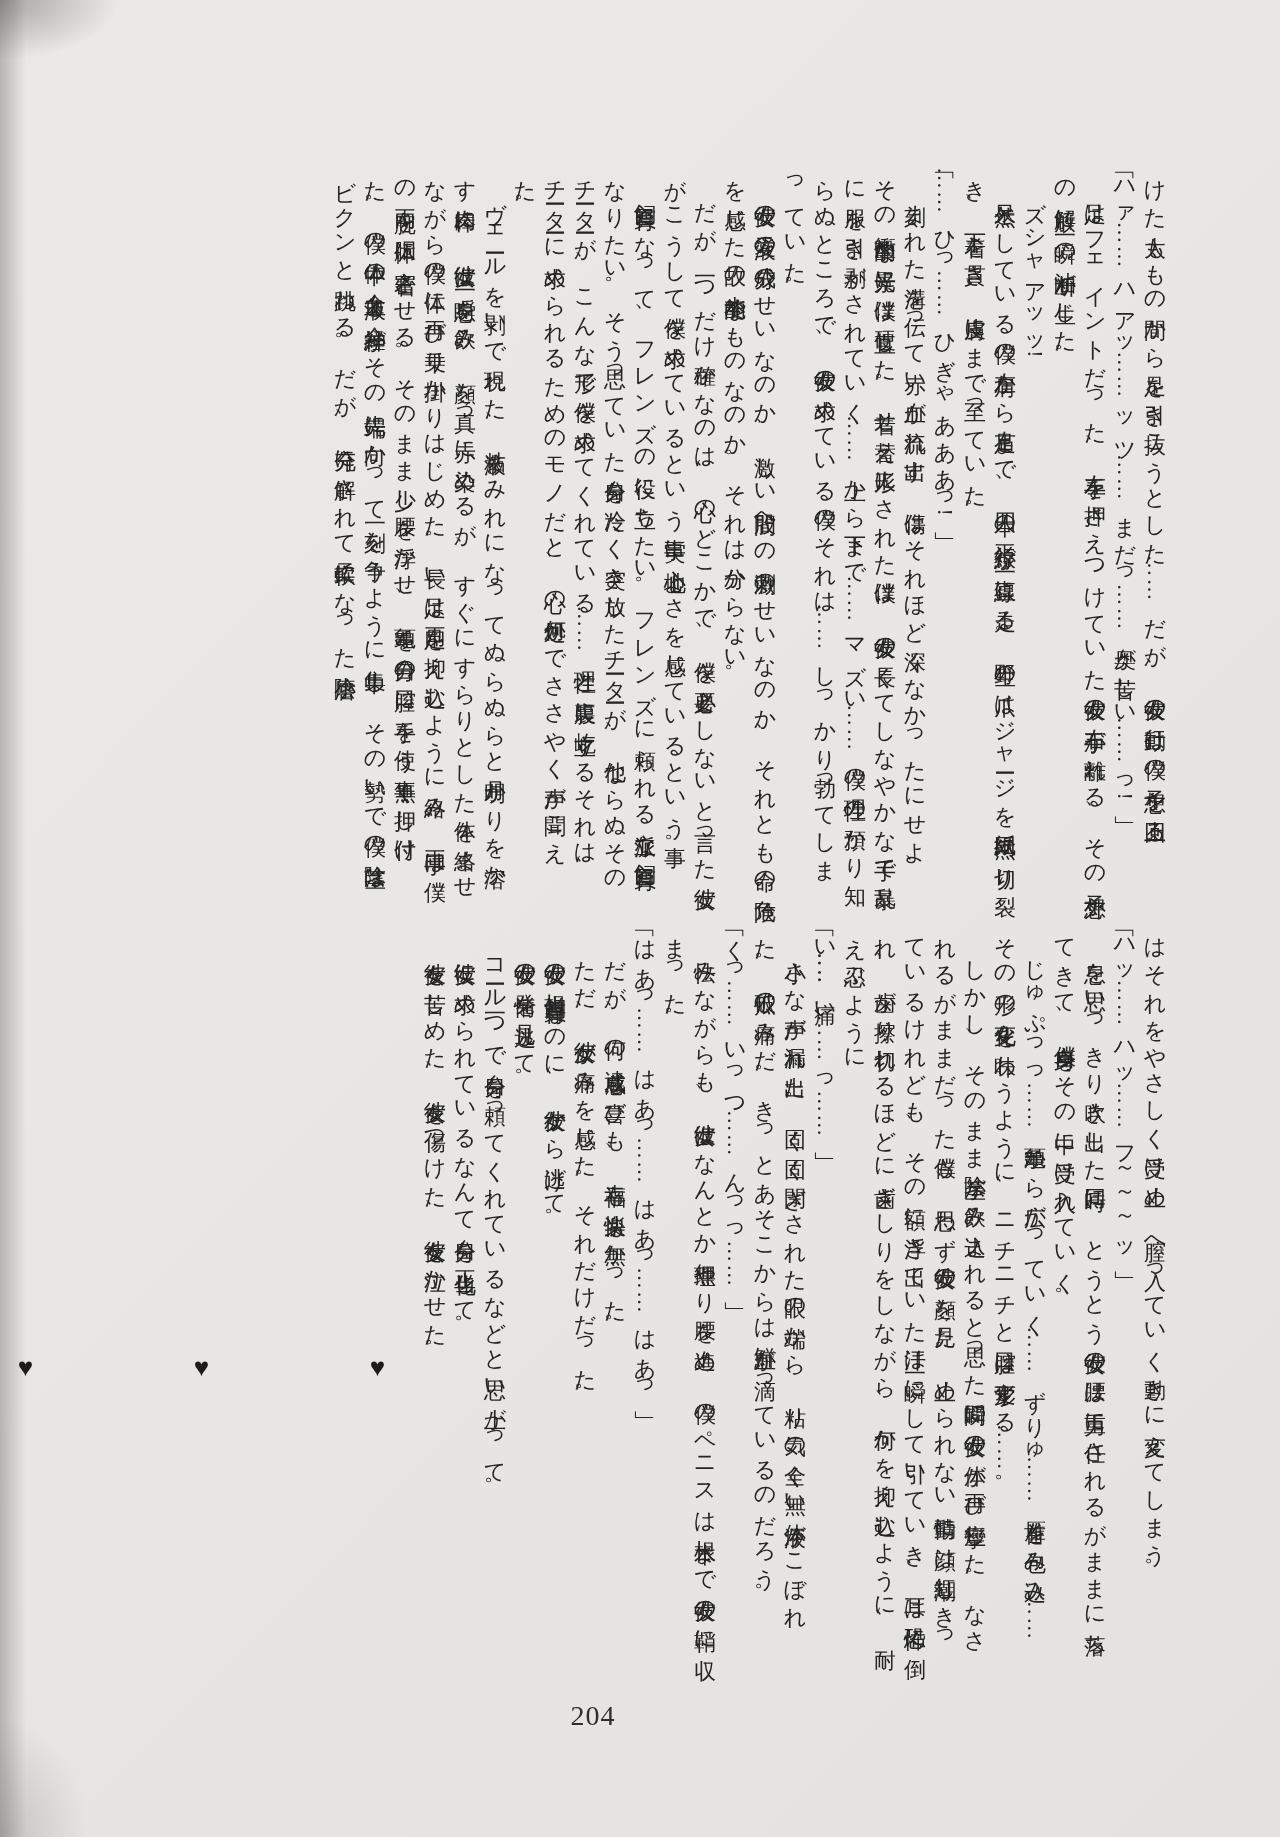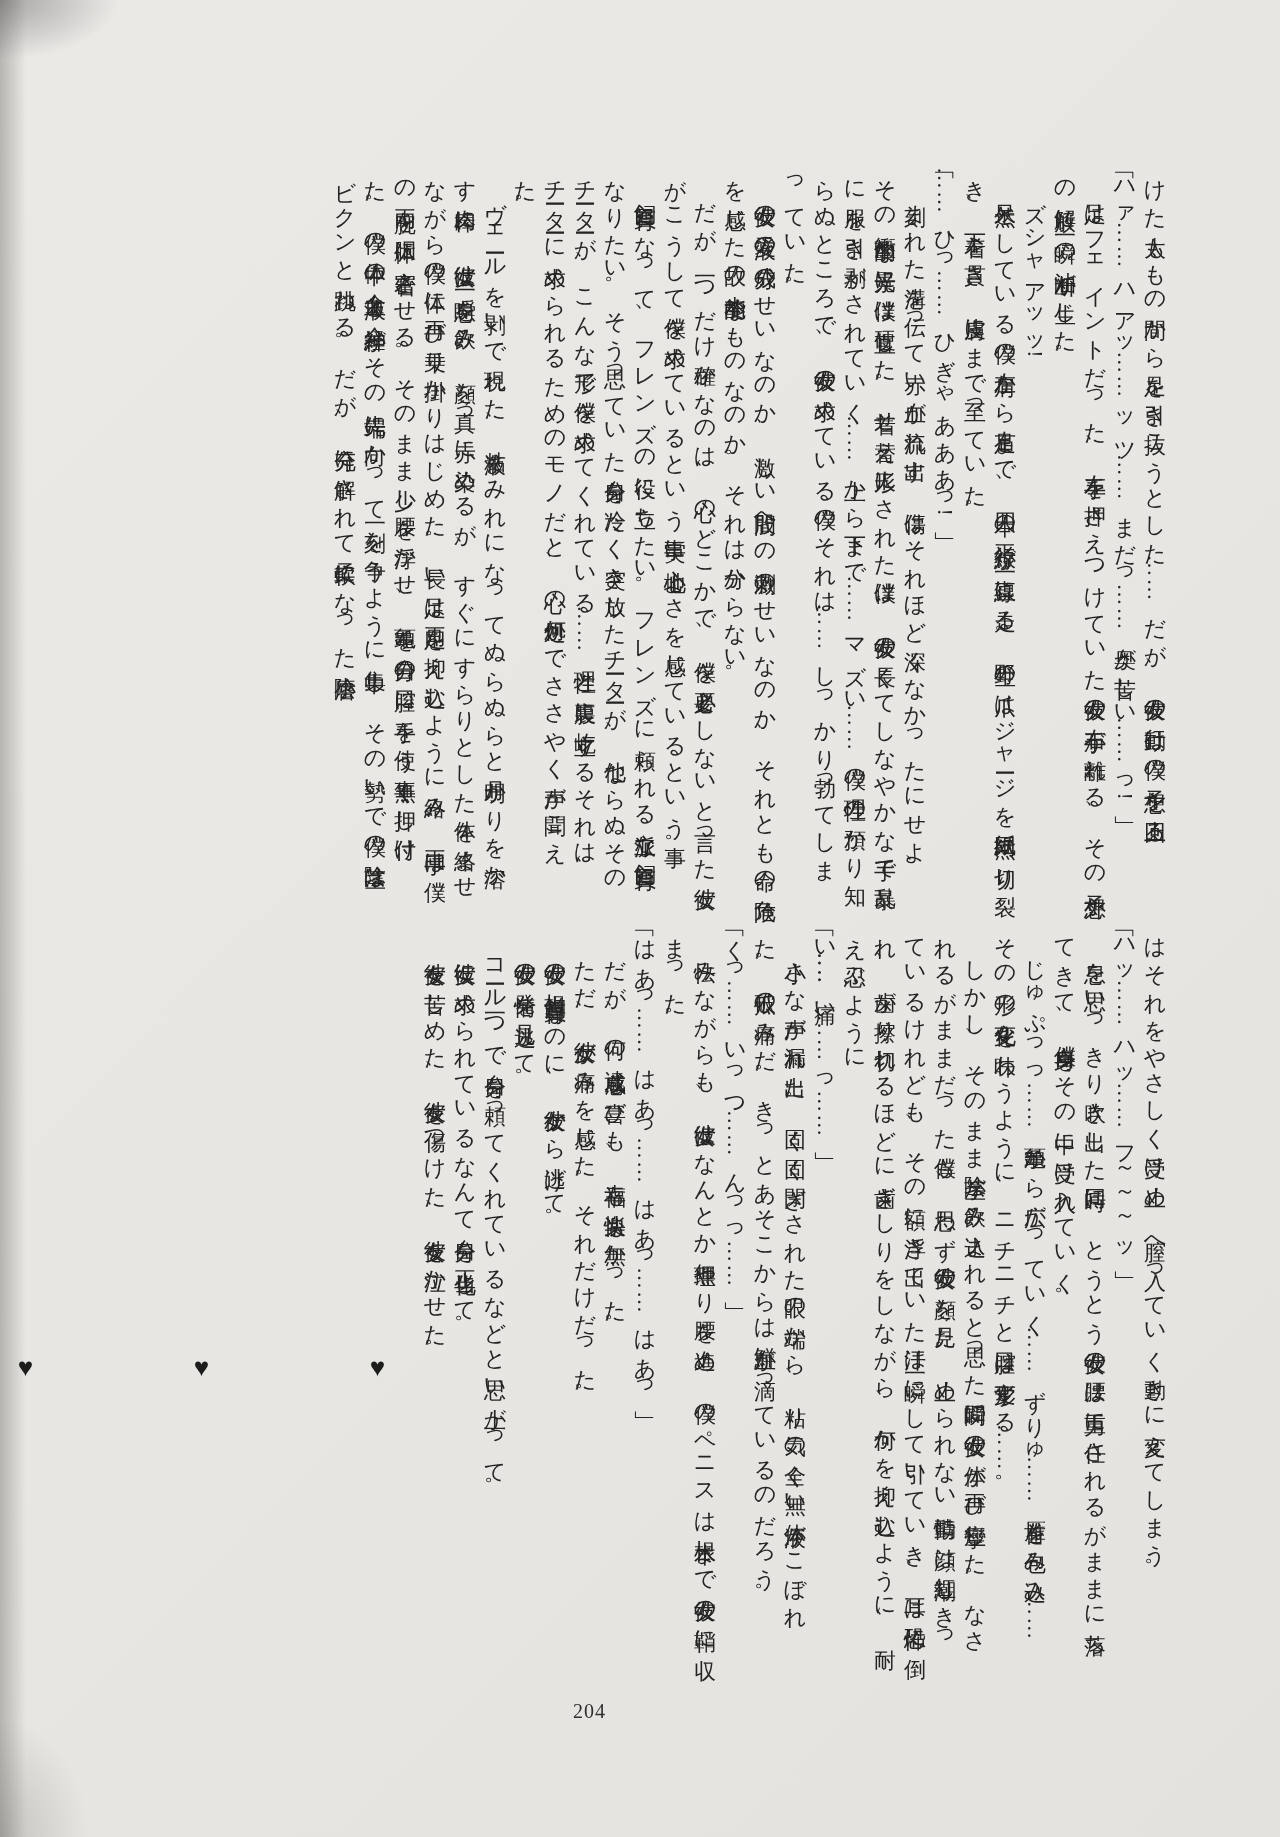--- a/index.html
+++ b/index.html
@@ -43,22 +43,22 @@
   .hearts-col{
     height:100%;
     display:flex;flex-direction:column;
     align-items:center;justify-content:flex-start;
     padding-top:78px;gap:150px;
     margin:0 30px;
     font-size:26px;line-height:1;letter-spacing:0;
   }
   .heart{display:block;color:#1c1c1c;}
   .page-number{
-    position:absolute;top:1700px;left:476px;width:130px;
-    text-align:right;font-size:20px;letter-spacing:1px;color:#2e2e2e;
+    position:absolute;top:1700px;left:528px;width:130px;
+    text-align:center;font-size:28px;letter-spacing:1px;color:#2e2e2e;
   }
 </style>
 </head>
 <body>
 
 <div class="page">
   <div class="edge-shade-left"></div>
   <div class="corner-smudge-tl"></div>
   <div class="corner-smudge-bl"></div>
 

